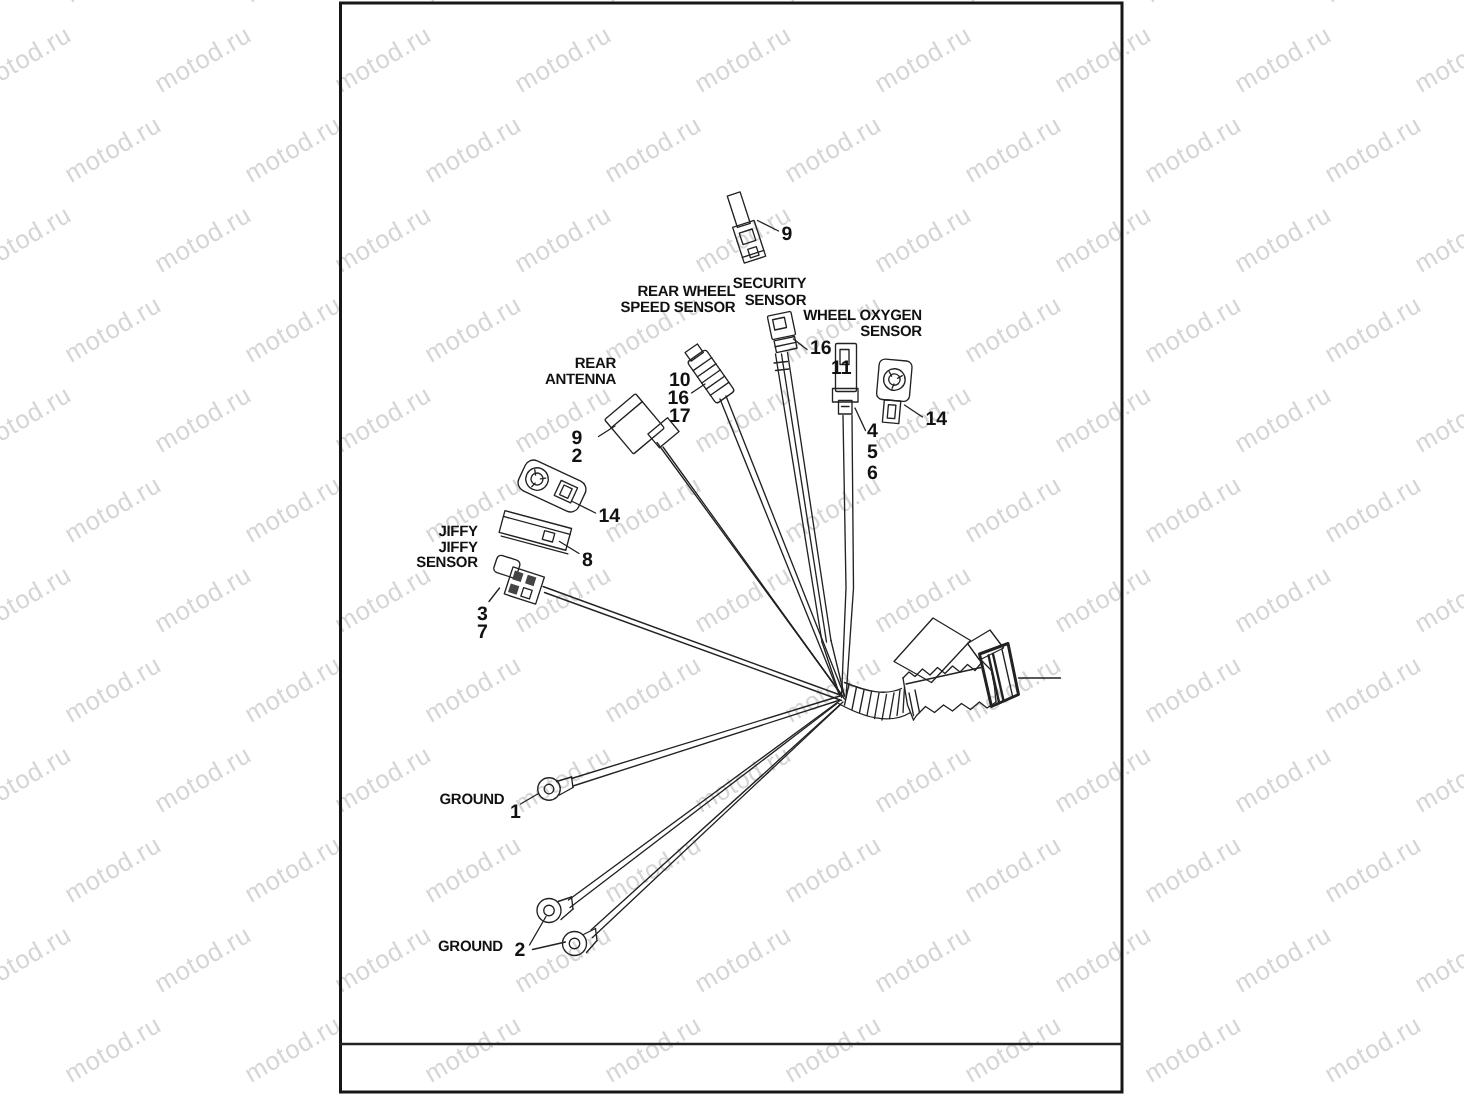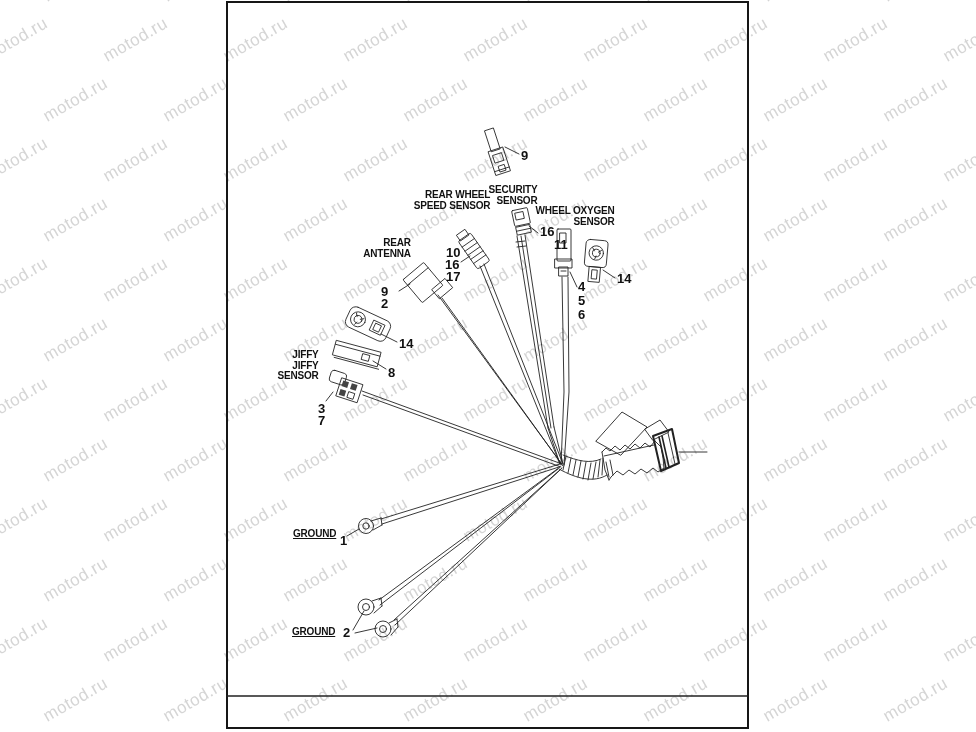--- a/index.html
+++ b/index.html
@@ -11,21 +11,21 @@
   .wm{position:absolute;font-size:17px;color:#d5d5d5;transform:rotate(-30deg);white-space:nowrap;letter-spacing:.5px;}
   .frame{
     position:absolute;left:226px;top:1px;width:523px;height:728px;
     border:2px solid #161616;box-sizing:border-box;background:transparent;z-index:2;
   }
   .art{position:absolute;left:226px;top:1px;width:523px;height:728px;z-index:3;}
   .lbl{
     position:absolute;z-index:4;color:#111;font-size:10px;font-weight:700;
     line-height:10.5px;text-align:right;transform:translateX(-50%);white-space:nowrap;letter-spacing:-.2px;
   }
-  .lbl.left{transform:none;text-align:right;text-decoration:underline;}
+  .lbl.left{transform:none;text-align:right;}
   .co{
     position:absolute;z-index:4;color:#111;font-size:13px;font-weight:600;line-height:13px;white-space:nowrap;
   }
   svg line,svg path,svg rect,svg circle,svg polyline,svg polygon{vector-effect:non-scaling-stroke;}
 </style>
 </head>
 <body>
 
 <div class="wm-layer">
     <span class="wm" style="color: rgb(213, 213, 213); left: 40px; top: -30px;">motod.ru</span>

